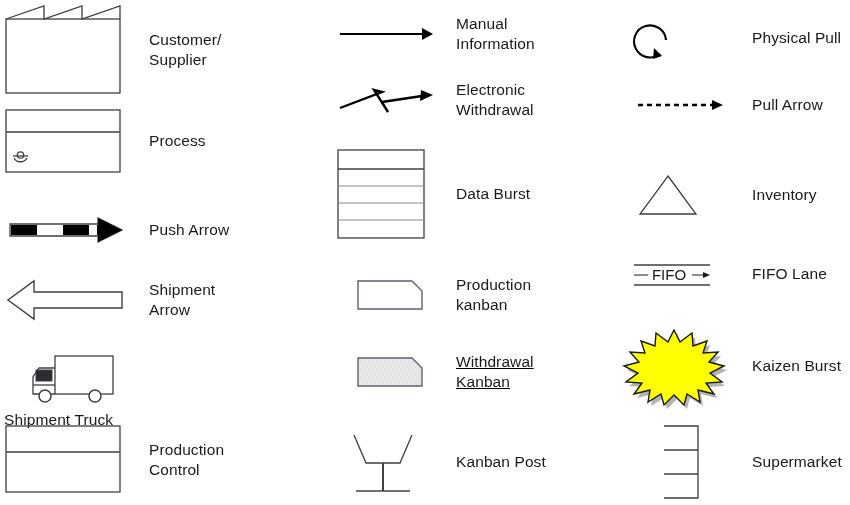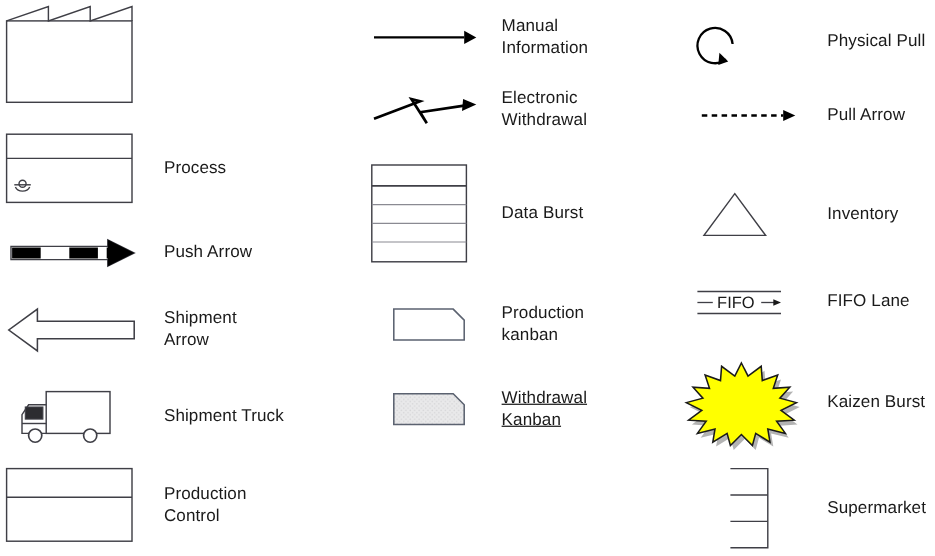--- a/index.html
+++ b/index.html
@@ -55,23 +55,25 @@
 
 <div class="legend-grid">
 
   <div class="entry col1" style="top:4px;">
     <div class="sym" style="width:145px;">
       <svg width="124" height="92" viewBox="0 0 124 92">
         <path class="stroke-dark" d="M2 15 L40 2 L40 15 L78 2 L78 15 L116 2 L116 15"></path>
         <rect class="stroke-dark" x="2" y="15" width="114" height="74"></rect>
       </svg>
     </div>
-  </div>
-
-  <div class="entry col1" style="top:120px;">
+    <div class="lbl">Customer/
+Supplier</div>
+  </div>
+
+  <div class="entry col1" style="top:108px;">
     <div class="sym" style="width:145px;">
       <svg width="124" height="66" viewBox="0 0 124 66">
         <rect class="stroke-dark" x="2" y="2" width="114" height="62"></rect>
         <line class="stroke-dark" x1="2" y1="24" x2="116" y2="24"></line>
         <path class="stroke-dark" d="M10 50 a7 6 0 0 0 13 0" stroke-width="1.6"></path>
         <line class="stroke-dark" x1="9" y1="48" x2="24" y2="48" stroke-width="1.6"></line>
         <circle class="stroke-dark" cx="16.5" cy="47" r="3.2" stroke-width="1.4"></circle>
       </svg>
     </div>
     <div class="lbl">Process</div>
@@ -93,21 +95,21 @@
         <path d="M6 11 L94 11 L94 5 L118 17 L94 29 L94 23 L6 23 Z" fill="#ffffff" stroke="#3f3f46" stroke-width="1.3"></path>
         <rect x="7" y="12" width="26" height="10" fill="#000"></rect>
         <rect x="59" y="12" width="26" height="10" fill="#000"></rect>
         <path d="M94 5 L118 17 L94 29 Z" fill="#000"></path>
         <rect x="93" y="12" width="2" height="10" fill="#000"></rect>
       </svg>
     </div>
     <div class="lbl">Push Arrow</div>
   </div>
 
-  <div class="entry col1" style="top:348px;">
+  <div class="entry col1" style="top:348px;flex-direction:column;">
     <div class="sym" style="width:145px;">
       <svg width="124" height="62" viewBox="0 0 124 62">
         <rect class="stroke-dark" x="38" y="8" width="58" height="38"></rect>
         <path class="stroke-dark" d="M38 20 L22 20 L16 29 L16 46 L38 46"></path>
         <rect x="19" y="22" width="16" height="11" fill="#2c2c30" stroke="#3f3f46" stroke-width="1"></rect>
         <line class="stroke-dark" x1="16" y1="37" x2="38" y2="37" stroke-width="1"></line>
         <circle cx="28" cy="48" r="6" fill="#ffffff" stroke="#3f3f46" stroke-width="1.5"></circle>
         <circle cx="78" cy="48" r="6" fill="#ffffff" stroke="#3f3f46" stroke-width="1.5"></circle>
       </svg>
     </div>
@@ -180,20 +182,30 @@
             <circle cx="3" cy="3" r="0.7" fill="#d6d6d8"></circle>
           </pattern>
         </defs>
         <path d="M22 6 L76 6 L86 16 L86 34 L22 34 Z" fill="url(#kanbanTex)" stroke="#5b6270" stroke-width="1.4"></path>
       </svg>
     </div>
     <div class="lbl">Withdrawal
 Kanban</div>
   </div>
 
+  <div class="entry col2" style="top:427px;">
+    <div class="sym" style="width:120px;">
+      <svg width="92" height="70" viewBox="0 0 92 70">
+        <path d="M18 8 L30 36 L64 36 L76 8" fill="none" stroke="#3f3f46" stroke-width="1.3"></path>
+        <line x1="47" y1="36" x2="47" y2="64" stroke="#3f3f46" stroke-width="2"></line>
+        <line x1="20" y1="64" x2="74" y2="64" stroke="#3f3f46" stroke-width="1.3"></line>
+      </svg>
+    </div>
+    <div class="lbl">Kanban Post</div>
+  </div>
 
   <div class="entry col3" style="top:10px;">
     <div class="sym" style="width:130px;">
       <svg width="70" height="56" viewBox="0 0 70 56">
         <path d="M38 44 A16 16 0 1 1 44 30" fill="none" stroke="#000" stroke-width="2.1"></path>
         <path d="M32 38 L40 46 L31 49 Z" fill="#000"></path>
       </svg>
     </div>
     <div class="lbl">Physical Pull</div>
   </div>

